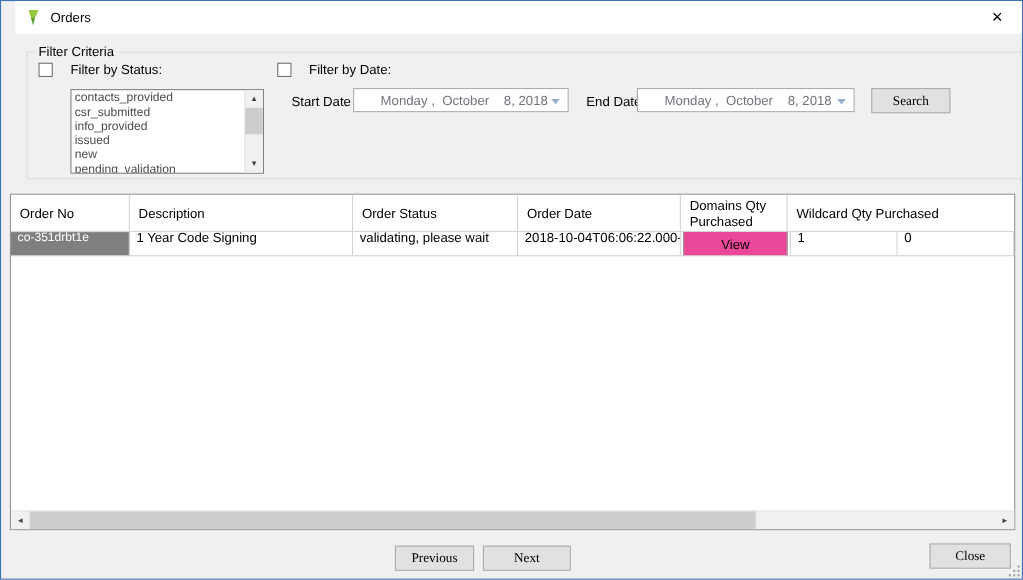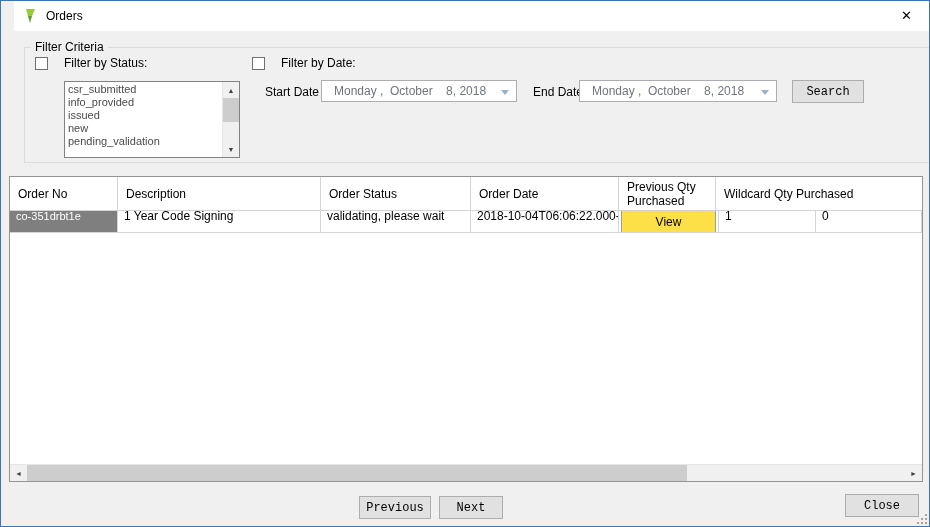--- a/index.html
+++ b/index.html
@@ -29,48 +29,48 @@
   .vscroll { width: 17px; background: #f0f0f0; position: relative; border-left: 1px solid #e6e6e6; }
   .vs-btn { position: absolute; left: 0; right: 0; height: 16px; display: flex; align-items: center; justify-content: center; font-size: 7px; color: #404040; }
   .vs-up { top: 0; }
   .vs-down { bottom: 0; }
   .vs-thumb { position: absolute; top: 16px; left: 0; right: 0; height: 24px; background: #cdcdcd; }
 
   .field-label { position: absolute; color: #000; }
   #start-label { left: 240px; top: 37px; }
   #end-label { left: 508px; top: 37px; }
 
-  .combo { position: absolute; top: 32px; height: 22px; background: #fff; border: 1px solid #abadb3; display: flex; align-items: center; padding-left: 12px; color: #70757c; white-space: pre; }
+  .combo { position: absolute; top: 32px; height: 22px; background: #fff; border: 1px solid #abadb3; display: flex; align-items: center; padding-left: 24px; color: #70757c; white-space: pre; }
   #start-combo { left: 296px; width: 196px; }
   #end-combo { left: 554px; width: 198px; }
   .chev { position: absolute; right: 7px; top: 9px; width: 0; height: 0; border-left: 4px solid transparent; border-right: 4px solid transparent; border-top: 5px solid #9ab1c9; }
 
-  .btn { background: #e1e1e1; border: 1px solid #adadad; font-size: 12px; font-family: Liberation Mono, monospace; color: #000; cursor: default; }
+  .btn { background: #e1e1e1; border: 1px solid #adadad; font-size: 12px; font-family: Liberation Serif, serif; color: #000; cursor: default; }
   #search-btn { position: absolute; left: 767px; top: 32px; width: 72px; height: 23px; }
 
   
   .grid { position: absolute; left: 8px; top: 175px; width: 914px; height: 306px; background: #fff; border: 1px solid #949494; }
   .grid-header { display: flex; height: 34px; border-bottom: 1px solid #d4d4d4; }
   .hcell { display: flex; align-items: center; padding: 2px 4px 2px 8px; color: #000; border-right: 1px solid #d4d4d4; line-height: 14px; overflow: hidden; }
   .c0 { width: 108px; } .c1 { width: 203px; } .c2 { width: 150px; } .c3 { width: 148px; }
   .c4 { width: 100px; } .c5 { width: 97px; } .c6 { flex: 1; border-right: none; }
   .grid-row { display: flex; height: 22px; border-bottom: 1px solid #d4d4d4; }
   .cell { display: flex; align-items: center; padding: 0 4px 12px 6px; border-right: 1px solid #d4d4d4; overflow: hidden; white-space: nowrap; }
   .cell.rowhdr { background: #7f7f7f; color: #fff; font-size: 11px; }
   .cell.btncell { padding: 0 2px; }
-  .view-btn { width: 100%; height: 28px; background: #fde047; border: 1px solid #9d9d9d; font-size: 12px; font-family: inherit; cursor: default; }
+  .view-btn { width: 100%; height: 28px; background: #ec4899; border: 1px solid #9d9d9d; font-size: 12px; font-family: inherit; cursor: default; }
 
   .hscroll { position: absolute; left: 0; right: 0; bottom: 0; height: 17px; background: #f0f0f0; border-top: 1px solid #e6e6e6; display: flex; align-items: stretch; }
   .hs-btn { width: 17px; display: flex; align-items: center; justify-content: center; font-size: 7px; color: #404040; flex: 0 0 auto; }
   .hs-thumb { width: 660px; background: #cdcdcd; }
   .hs-track { flex: 1; }
 
   
   #prev-btn { position: absolute; left: 358px; top: 495px; width: 72px; height: 23px; }
-  #next-btn { position: absolute; left: 438px; top: 495px; width: 64px; height: 23px; }
+  #next-btn { position: absolute; left: 438px; top: 495px; width: 80px; height: 23px; }
   #close-footer-btn { position: absolute; right: 10px; top: 493px; width: 74px; height: 23px; }
   .grip { position: absolute; right: 1px; bottom: 1px; width: 13px; height: 13px; }
 </style>
 </head>
 <body>
 
 <div class="window">
 
   <div class="titlebar">
     <span class="app-icon">
@@ -86,20 +86,21 @@
   <div class="groupbox">
     <span class="legend">Filter Criteria</span>
 
     <div class="checkrow" id="status-check">
       <span class="checkbox"></span>
       <span>Filter by Status:</span>
     </div>
 
     <div class="listbox">
       <div class="list-items">
+          <div class="list-item">contacts_provided</div>
           <div class="list-item">csr_submitted</div>
           <div class="list-item">info_provided</div>
           <div class="list-item">issued</div>
           <div class="list-item">new</div>
           <div class="list-item">pending_validation</div>
         </div>
       <div class="vscroll">
         <div class="vs-btn vs-up">▲</div>
         <div class="vs-thumb"></div>
         <div class="vs-btn vs-down">▼</div>
@@ -125,21 +126,21 @@
 
     <button class="btn" id="search-btn">Search</button>
   </div>
 
   <div class="grid">
     <div class="grid-header">
       <div class="hcell c0">Order No</div>
       <div class="hcell c1">Description</div>
       <div class="hcell c2">Order Status</div>
       <div class="hcell c3">Order Date</div>
-      <div class="hcell c5">Previous Qty Purchased</div>
+      <div class="hcell c5">Domains Qty Purchased</div>
       <div class="hcell c6">Wildcard Qty Purchased</div>
     </div>
 
     <div class="grid-row">
       <div class="cell rowhdr c0">co-351drbt1e</div>
       <div class="cell c1">1 Year Code Signing</div>
       <div class="cell c2">validating, please wait</div>
       <div class="cell c3">2018-10-04T06:06:22.000-...</div>
       <div class="cell btncell c4">
         <button class="view-btn">View</button>

